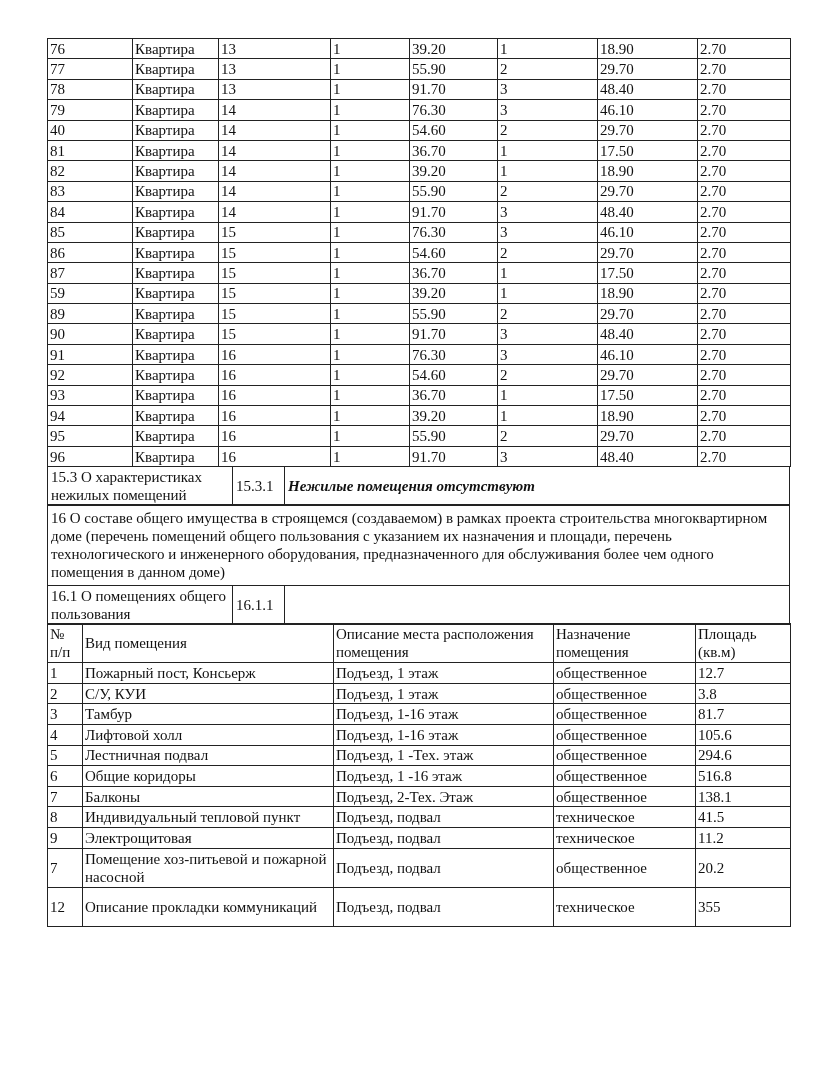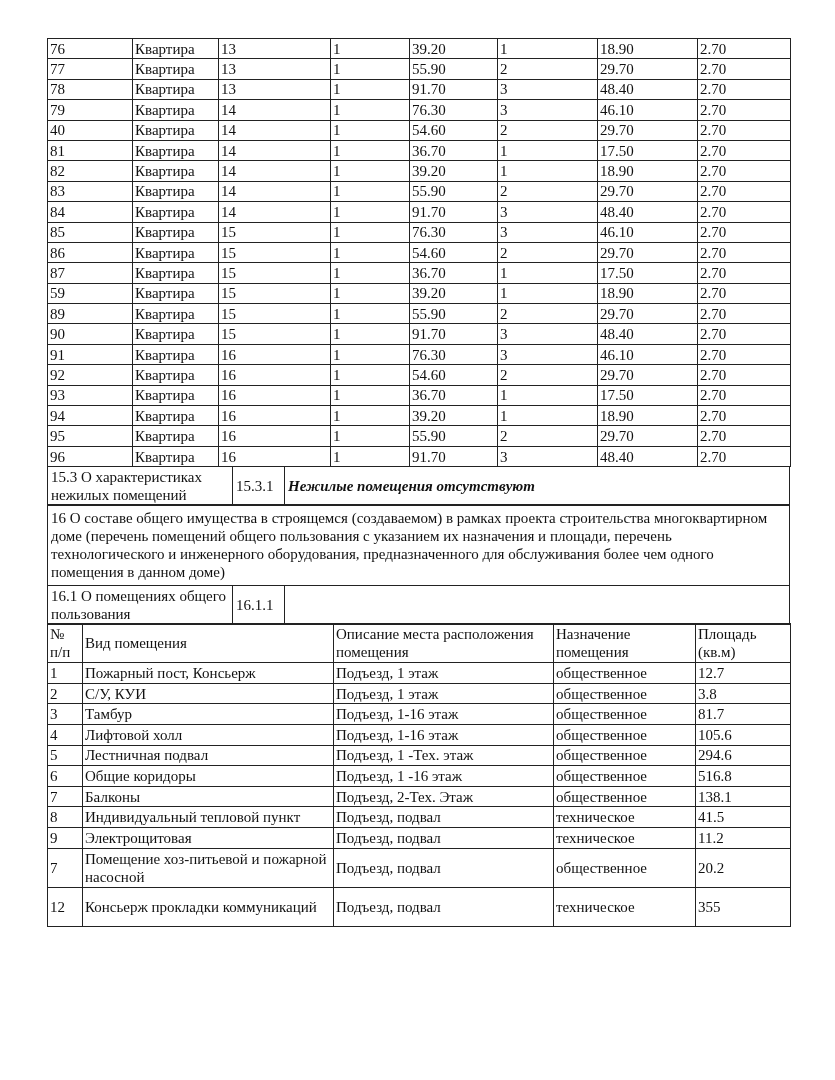--- a/index.html
+++ b/index.html
@@ -365,20 +365,20 @@
         </tr>
         <tr>
           <td class="r2">7</td>
           <td class="r2">Помещение хоз-питьевой и пожарной насосной</td>
           <td class="r2">Подъезд, подвал</td>
           <td class="r2">общественное</td>
           <td class="r2">20.2</td>
         </tr>
         <tr>
           <td class="r2">12</td>
-          <td class="r2">Консьерж прокладки коммуникаций</td>
+          <td class="r2">Описание прокладки коммуникаций</td>
           <td class="r2">Подъезд, подвал</td>
           <td class="r2">техническое</td>
           <td class="r2">355</td>
         </tr>
       </tbody>
   </table>
 </div>
 
 </body></html>

